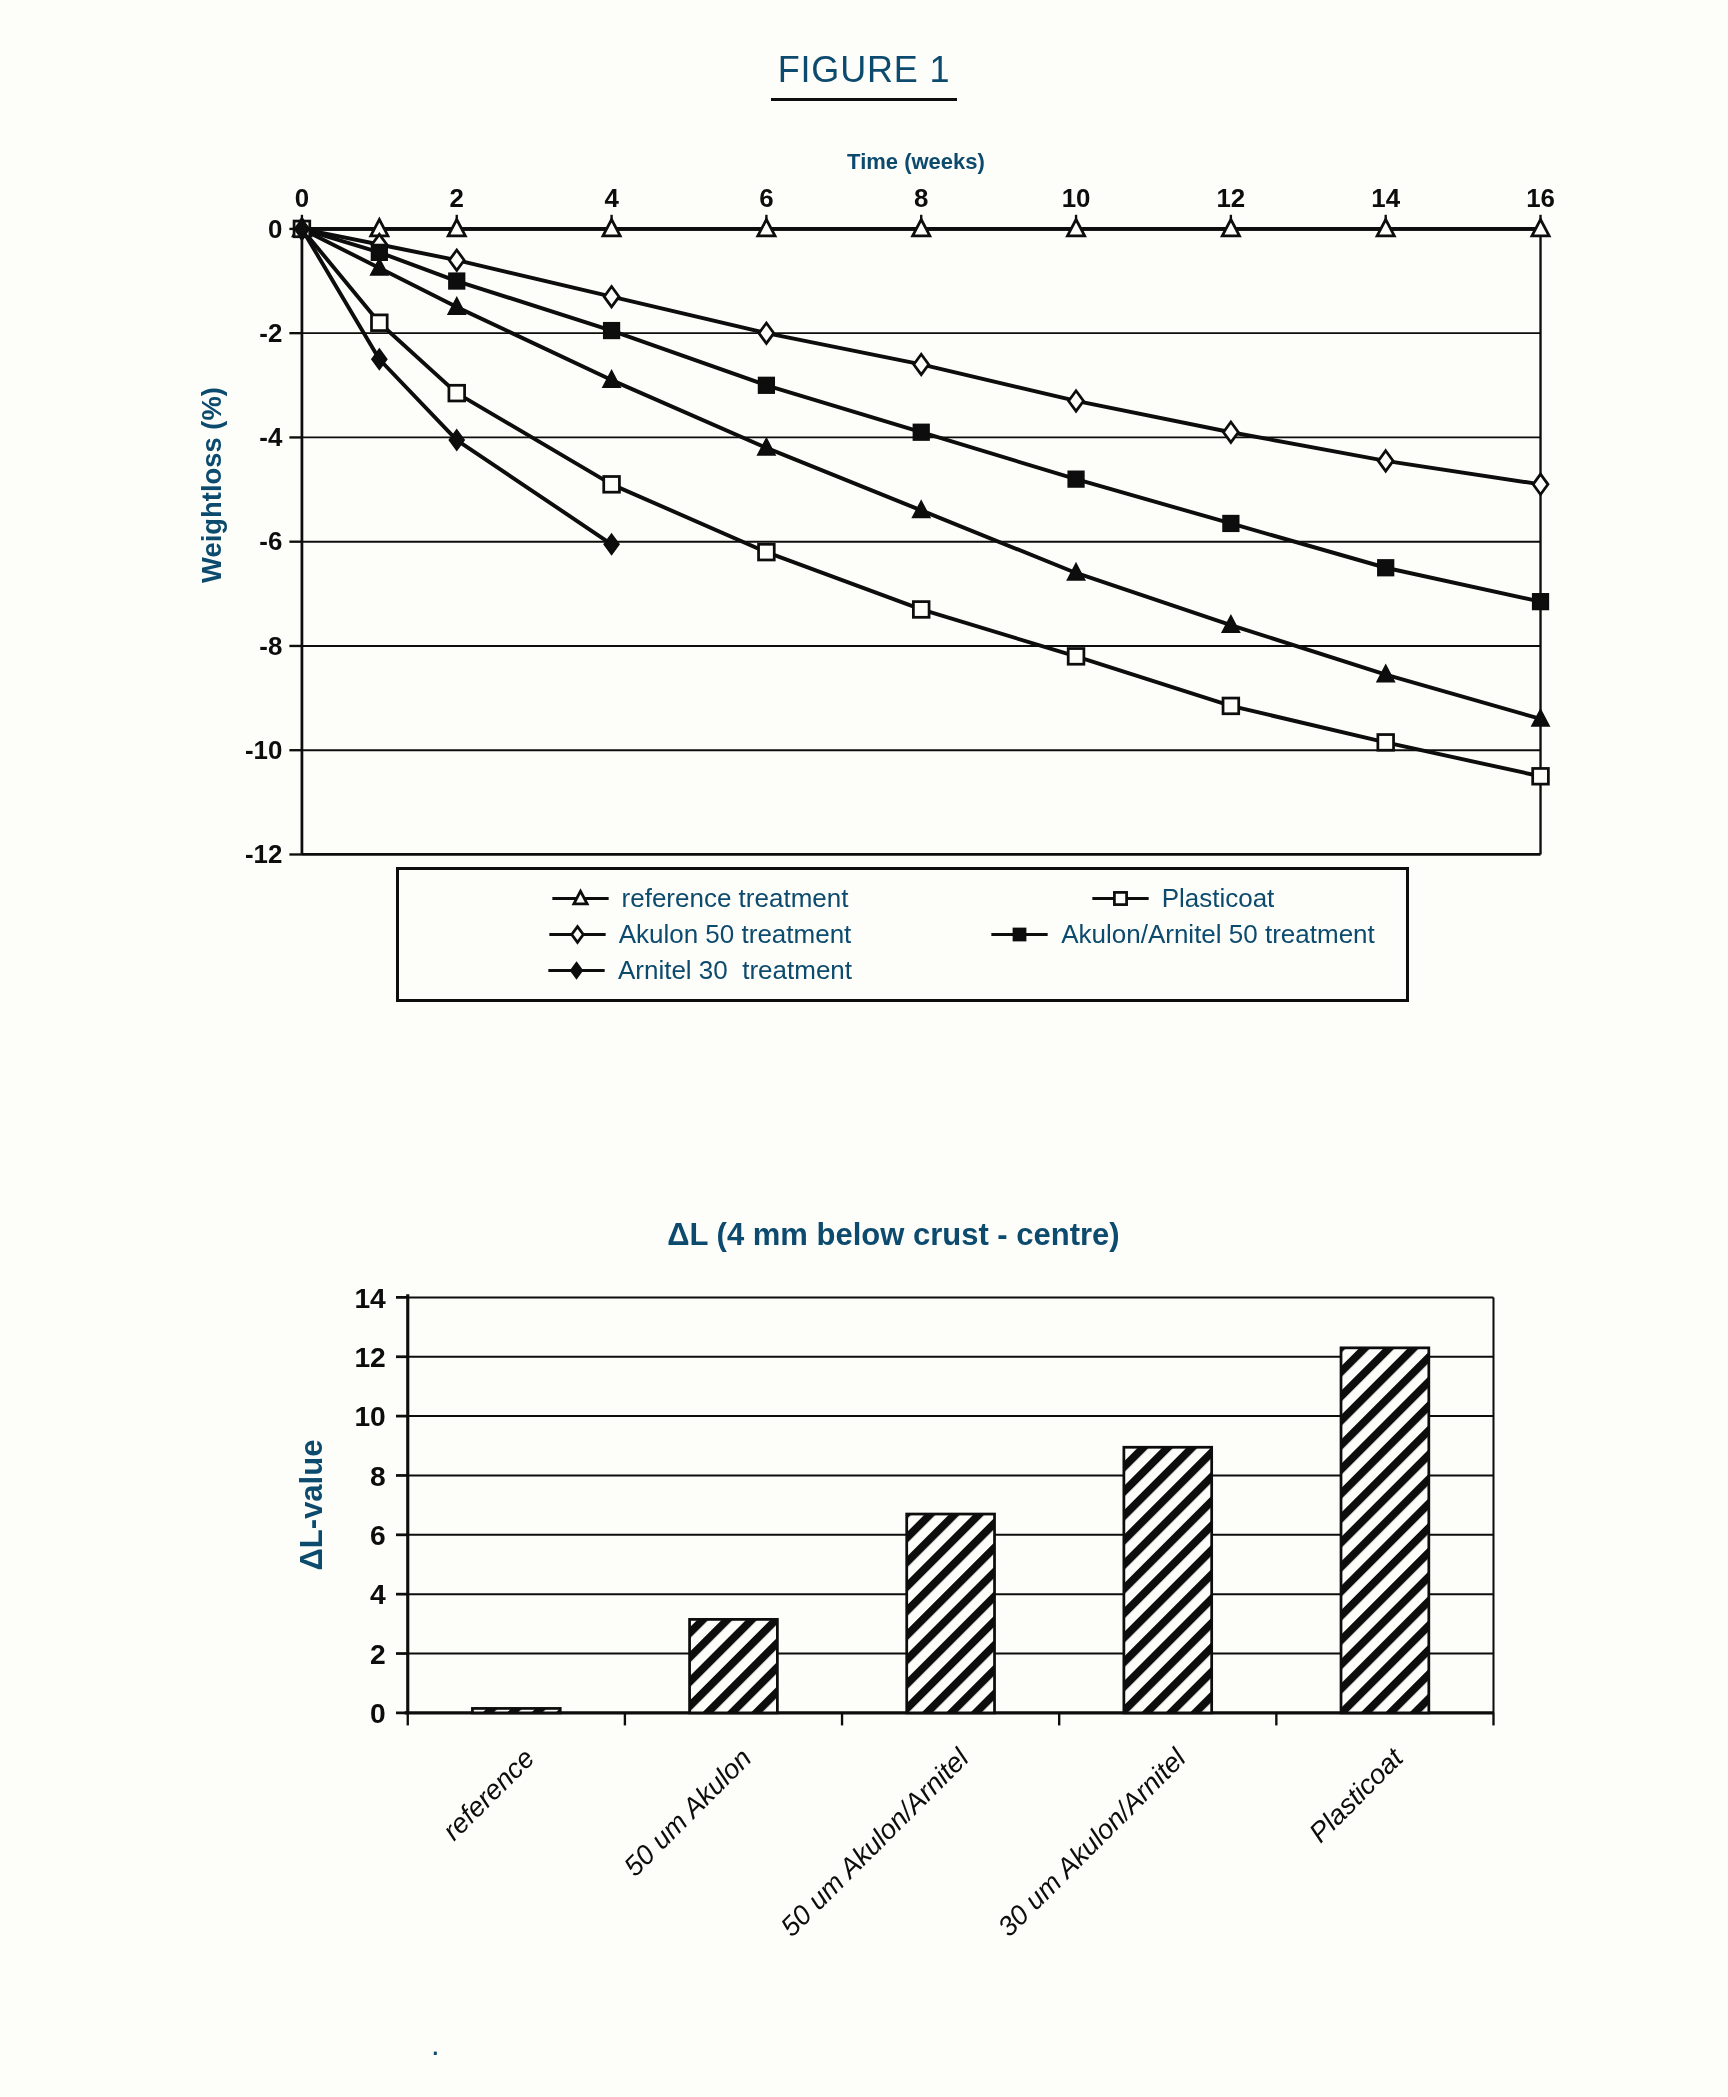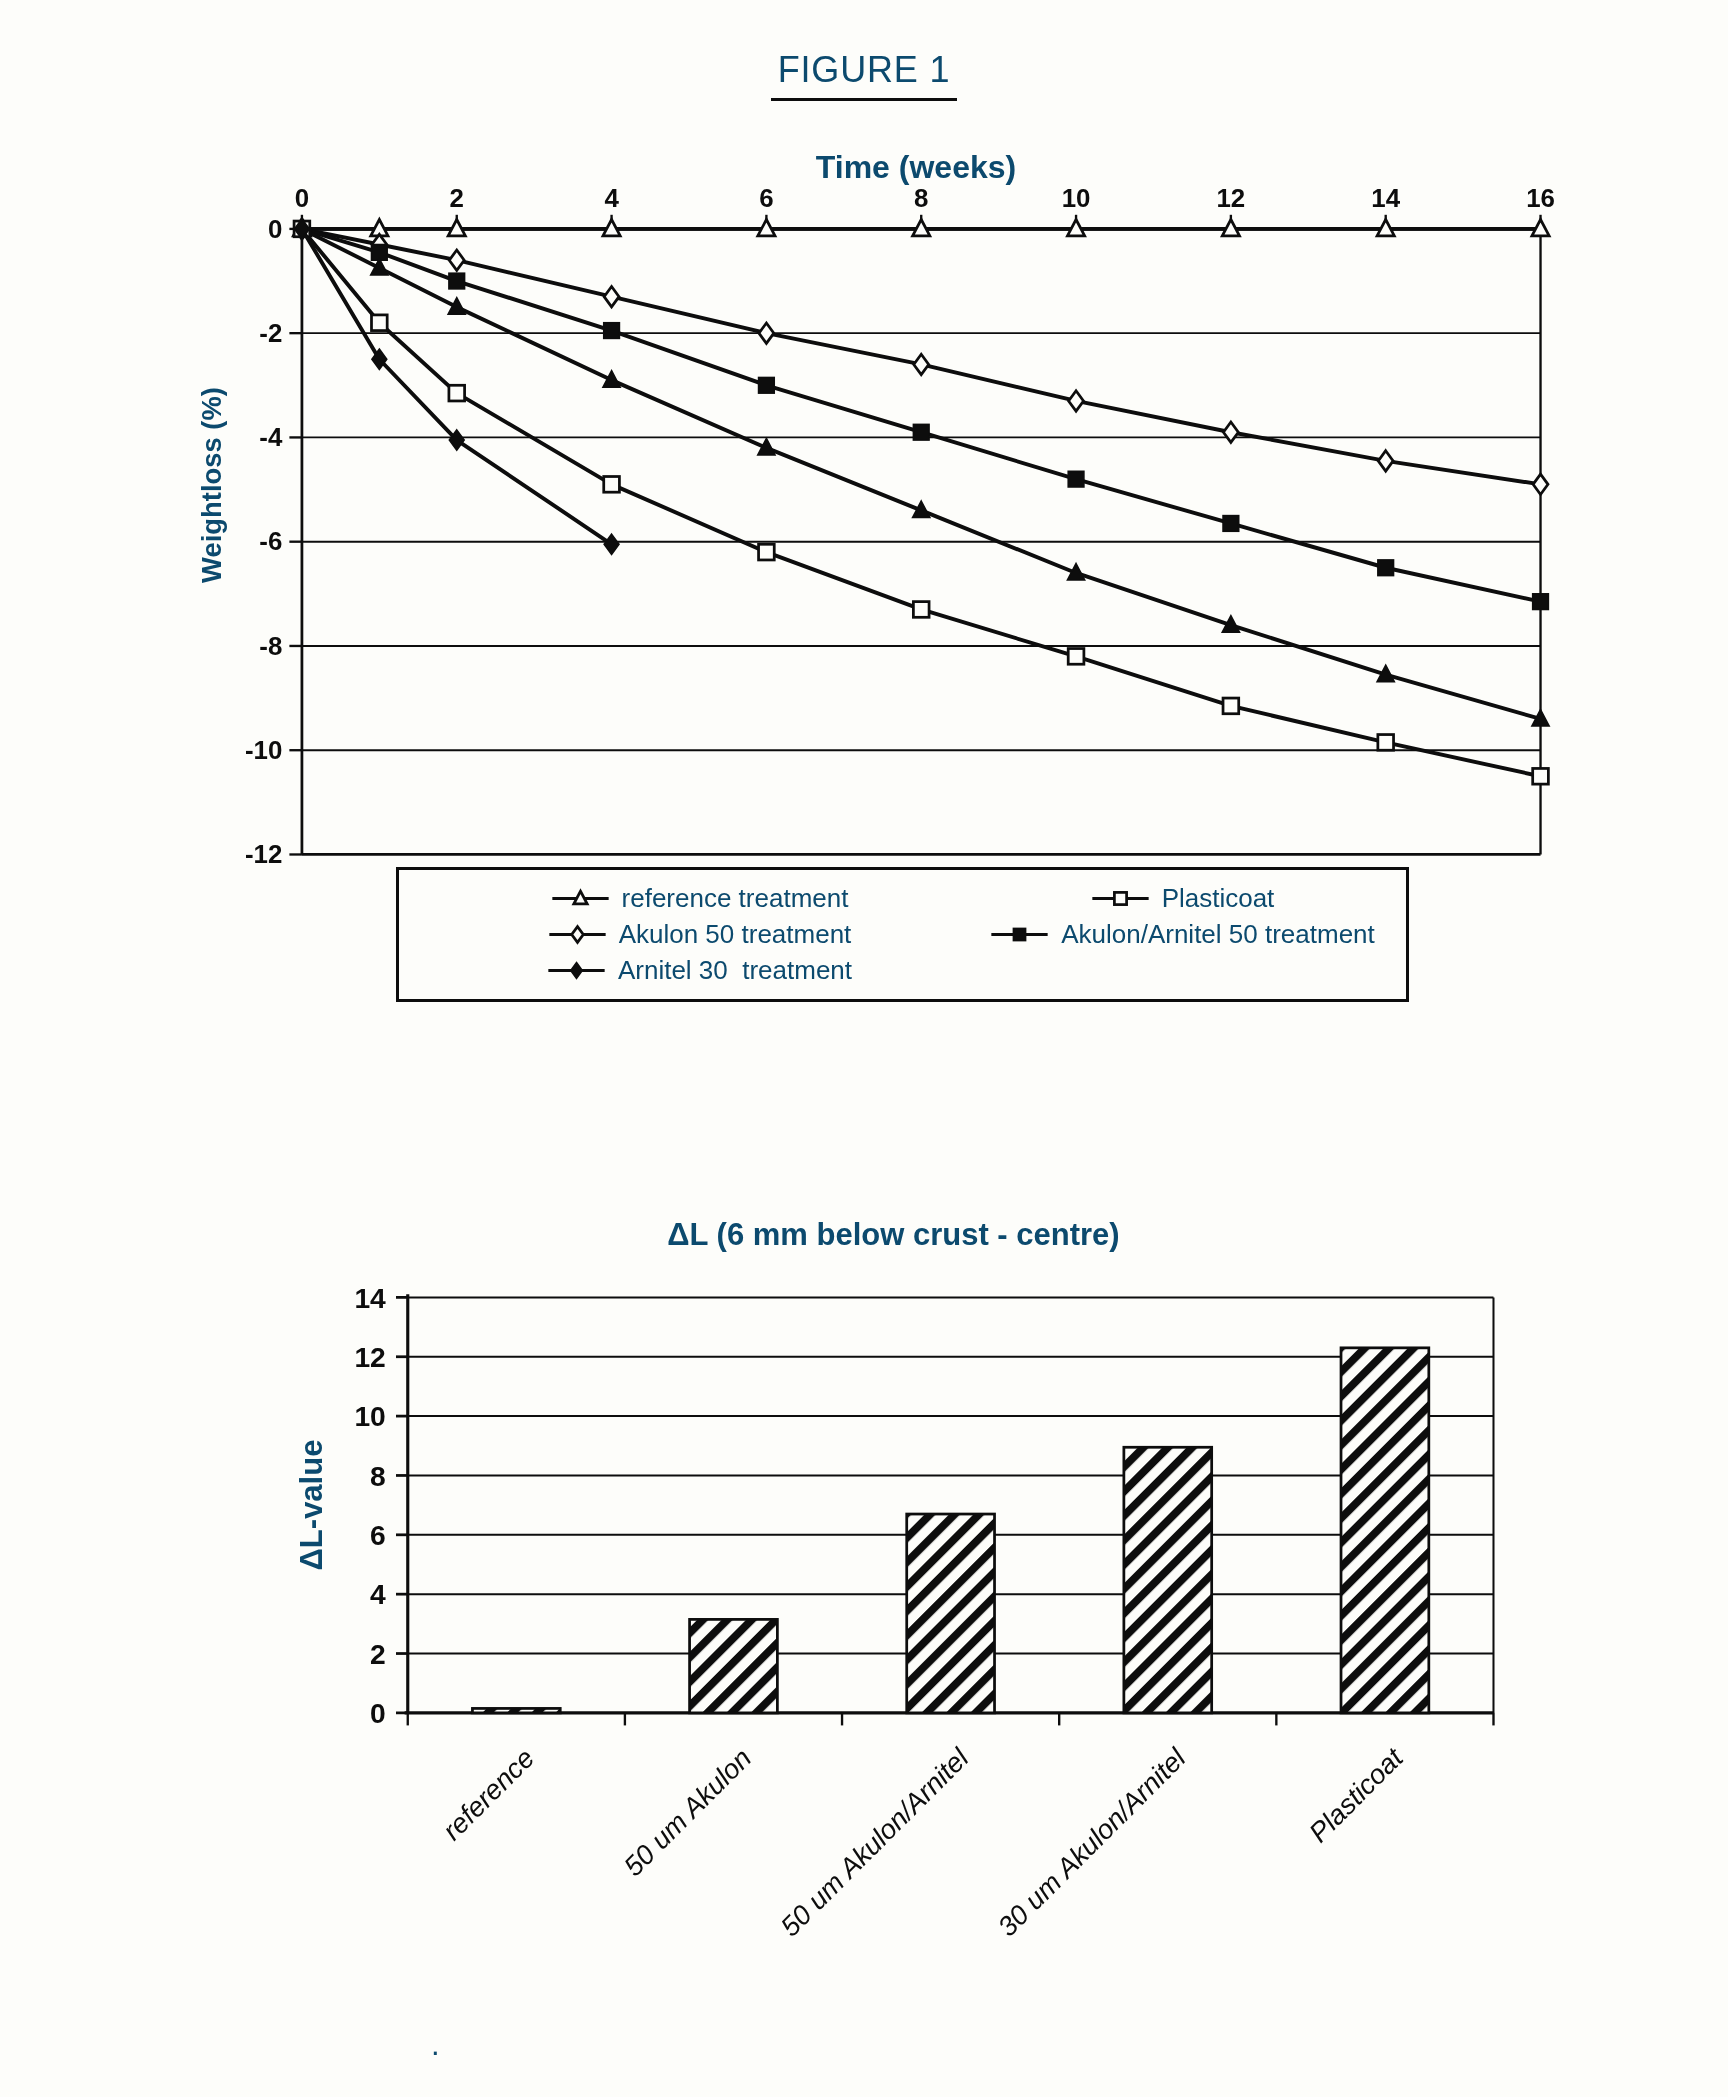--- a/index.html
+++ b/index.html
@@ -2,21 +2,21 @@
 <html style="font-size:12.5px"><head>
 <meta charset="utf-8">
 <style>
   html,body{margin:0;padding:0;background:#777;}
   .page{position:relative;width:1728px;height:2097px;background:#fdfdfa;
         font-family:"Liberation Sans",sans-serif;color:#0c4a6e;overflow:hidden;}
   .abs{position:absolute;}
   .heading{width:1728px;text-align:center;font-size:36px;letter-spacing:0.8px;}
   .heading span{display:inline-block;border-bottom:3.9px solid #0d0d0d;padding:0 6.3px 7px;}
   .axis-title{font-weight:bold;}
-  .fig1-xlabel{width:314px;text-align:center;font-size:32px;}
+  .fig1-xlabel{width:314px;text-align:center;font-size:22px;}
   .fig2-title{width:941px;text-align:center;font-size:31px;font-weight:bold;}
   .rot{position:absolute;white-space:nowrap;transform:translate(-50%,-50%) rotate(-90deg);font-weight:bold;}
   .ytitle1{font-size:27.4px;}
   .ytitle2{font-size:31px;}
   .legend{box-sizing:border-box;border:3.1px solid #0d0d0d;display:grid;
           grid-template-columns:518px 1fr;align-content:space-around;
           padding:11px 0 11px 41px;font-size:26px;background:transparent;}
   .lgi{display:flex;align-items:center;gap:11px;white-space:pre;justify-content:center;}
   .lgi svg{flex:0 0 auto;}
   #chart-layer{left:0;top:0;}
@@ -223,18 +223,18 @@
           <line x1="-36" y1="0" x2="36" y2="0" stroke="#0d0d0d" stroke-width="4"></line>
           <rect x="-7.800000000000001" y="-7.800000000000001" width="15.600000000000001" height="15.600000000000001" fill="#0d0d0d" stroke="#0d0d0d" stroke-width="2"></rect>
         </svg><span>Akulon/Arnitel 50 treatment</span></div>
       <div class="lgi"><svg width="61" height="27" viewBox="-39 -17 78 34">
           <line x1="-36" y1="0" x2="36" y2="0" stroke="#0d0d0d" stroke-width="4"></line>
           <polygon points="0,-10.14 7.41,0 0,10.14 -7.41,0" fill="#0d0d0d" stroke="#0d0d0d" stroke-width="2"></polygon>
         </svg><span>Arnitel 30  treatment</span></div>
     </div>
 
 
-  <div class="abs fig2-title" style="left:423px;top:1217px;">ΔL (6 mm below crust - centre)</div>
+  <div class="abs fig2-title" style="left:423px;top:1217px;">ΔL (4 mm below crust - centre)</div>
   <span class="rot ytitle2" style="left:312px;top:1505px;">ΔL-value</span>
 
   <div class="abs dot" style="left:431px;top:2027px;">.</div>
 </div>
 
 
 </body></html>

